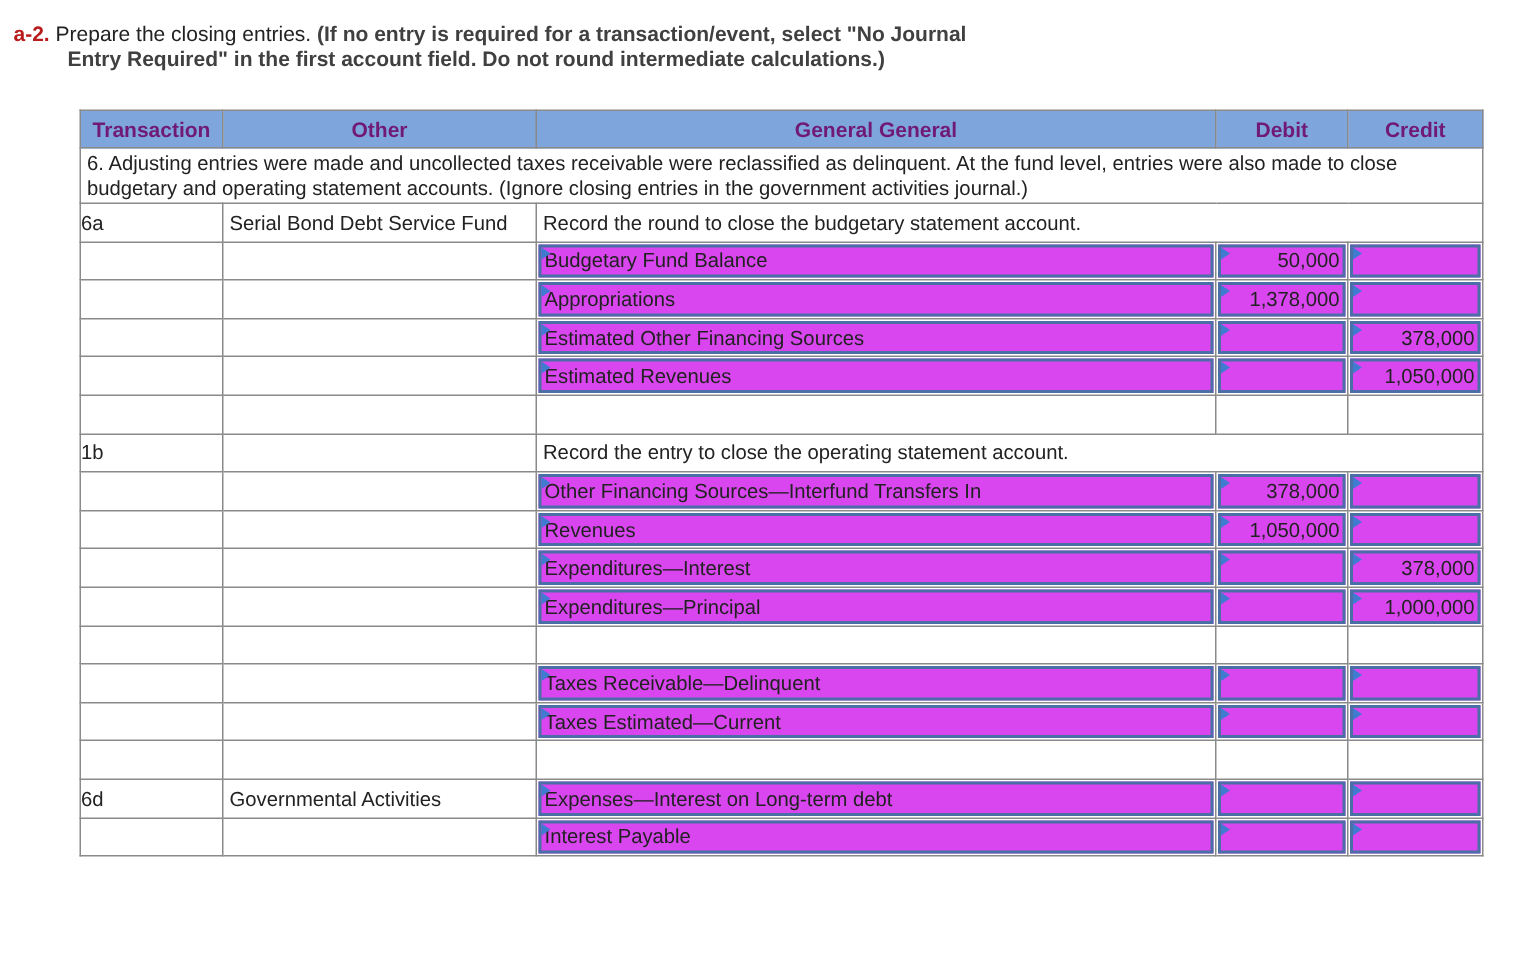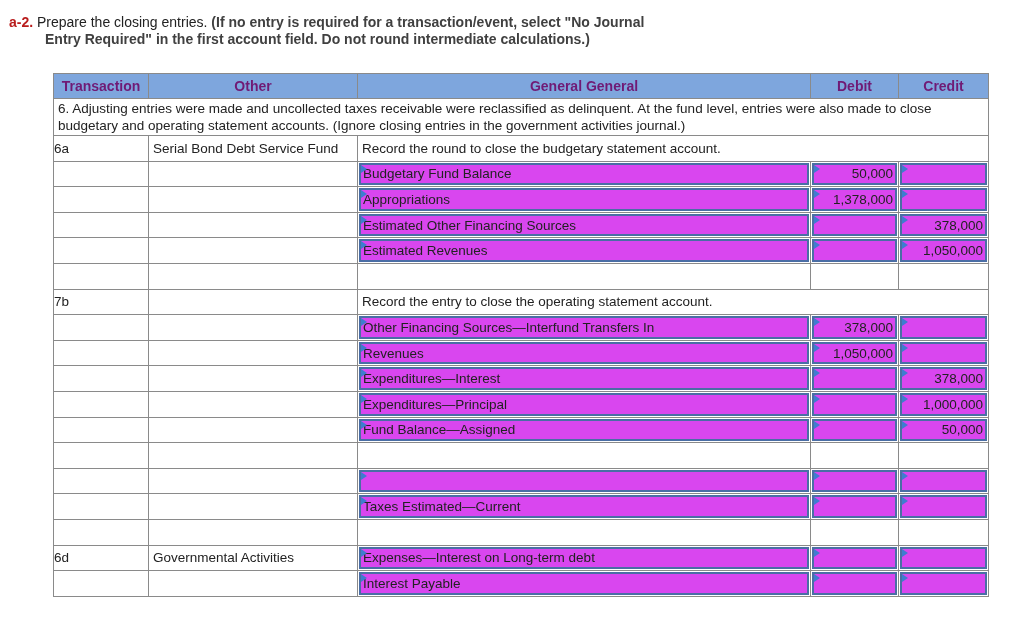--- a/index.html
+++ b/index.html
@@ -156,21 +156,21 @@
         </td>
       </tr>
       <tr>
         <td></td>
         <td></td>
         <td></td>
         <td></td>
         <td></td>
       </tr>
       <tr>
-        <td class="tx">7b</td>
+        <td class="tx">1b</td>
         <td class="fund"></td>
         <td class="instr-cell" colspan="3">Record the entry to close the operating statement account.</td>
       </tr>
       <tr>
         <td class="tx"></td>
         <td class="fund"></td>
         <td class="inp">
           <div class="box">
             <span class="tri"></span>
             <span class="txt">Other Financing Sources—Interfund Transfers In</span>
@@ -249,54 +249,33 @@
           </div>
         </td>
         <td class="inp">
           <div class="box num">
             <span class="tri"></span>
             <span class="txt">1,000,000</span>
           </div>
         </td>
       </tr>
       <tr>
-        <td class="tx"></td>
-        <td class="fund"></td>
-        <td class="inp">
-          <div class="box">
-            <span class="tri"></span>
-            <span class="txt">Fund Balance—Assigned</span>
-          </div>
-        </td>
-        <td class="inp">
-          <div class="box num">
-            <span class="tri"></span>
-            <span class="txt"></span>
-          </div>
-        </td>
-        <td class="inp">
-          <div class="box num">
-            <span class="tri"></span>
-            <span class="txt">50,000</span>
-          </div>
-        </td>
-      </tr>
-      <tr>
-        <td></td>
-        <td></td>
-        <td></td>
-        <td></td>
-        <td></td>
-      </tr>
-      <tr>
-        <td class="tx"></td>
-        <td class="fund"></td>
-        <td class="inp">
-          <div class="box">
-            <span class="tri"></span>
+        <td></td>
+        <td></td>
+        <td></td>
+        <td></td>
+        <td></td>
+      </tr>
+      <tr>
+        <td class="tx"></td>
+        <td class="fund"></td>
+        <td class="inp">
+          <div class="box">
+            <span class="tri"></span>
+            <span class="txt">Taxes Receivable—Delinquent</span>
           </div>
         </td>
         <td class="inp">
           <div class="box num">
             <span class="tri"></span>
             <span class="txt"></span>
           </div>
         </td>
         <td class="inp">
           <div class="box num">

